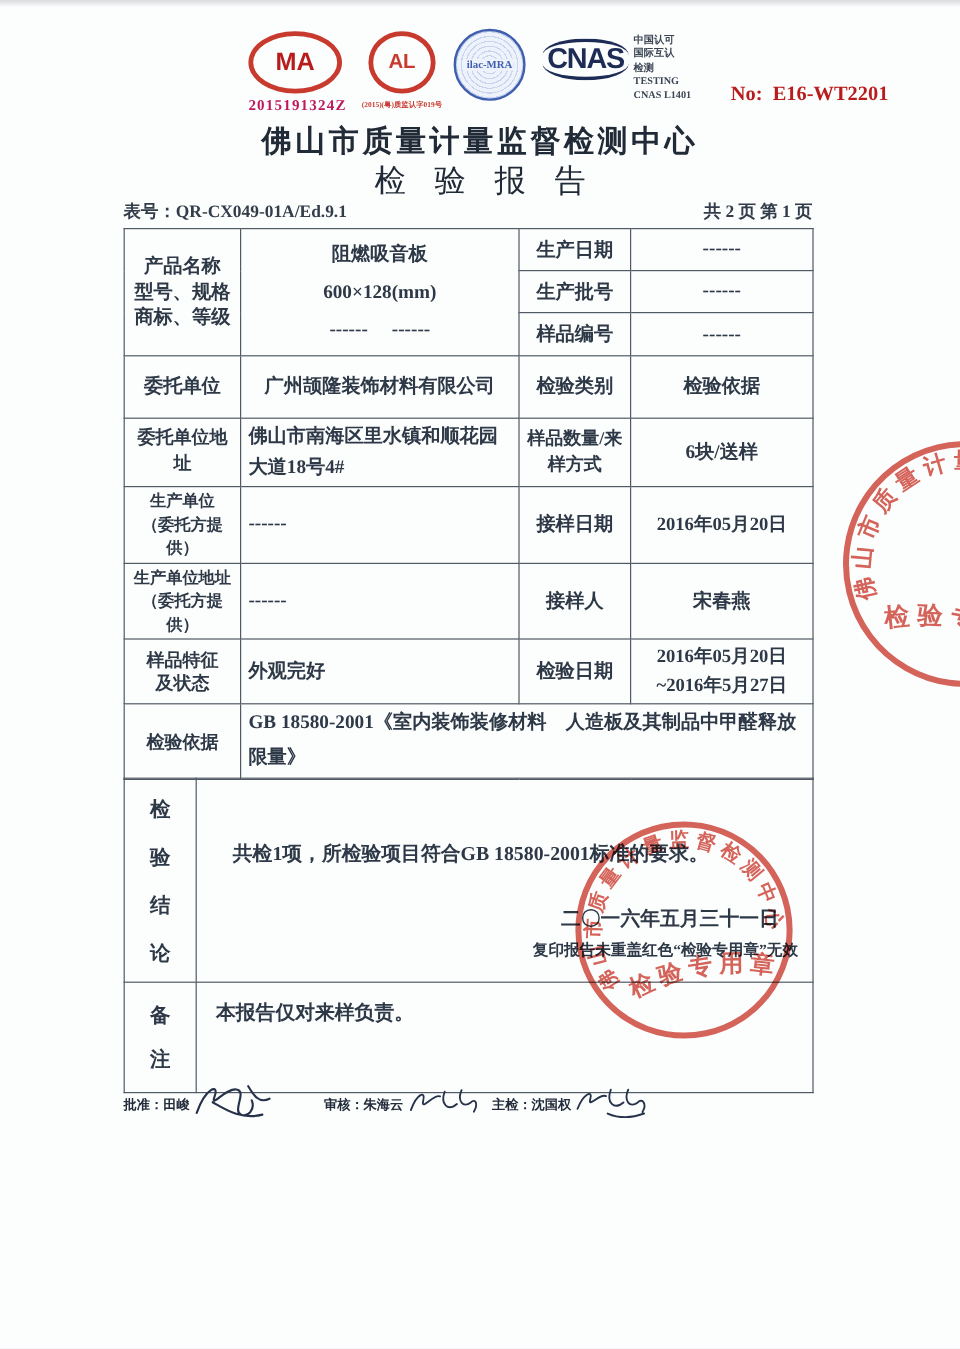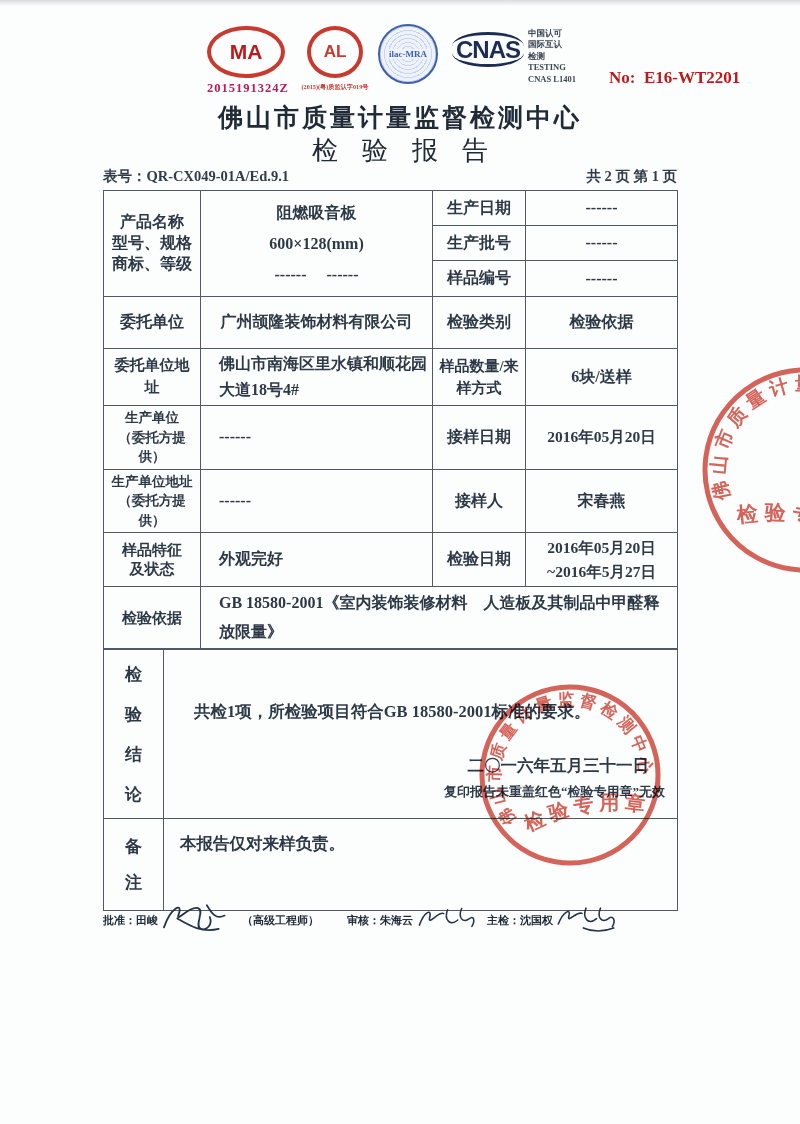--- a/index.html
+++ b/index.html
@@ -38,21 +38,21 @@
         letter-spacing:24px;text-indent:24px;color:#212b38;}
   .form-line{left:103px;top:167px;width:574px;display:flex;justify-content:space-between;
         font-size:14.5px;font-weight:600;color:#323c4a;}
   
   .tables{left:103px;top:190px;width:574px;z-index:2;}
   table{border-collapse:collapse;table-layout:fixed;width:574px;}
   td{border:1.7px solid #515a64;padding:2px 4px;font-weight:700;font-size:16px;
      vertical-align:middle;overflow:hidden;}
   td.lbl{text-align:center;}
   td.val{text-align:center;}
-  td.left{text-align:left;padding-left:18px;}
+  td.left{text-align:left;padding-left:6px;}
   td.small{font-size:13.5px;line-height:1.45;}
   .t2{margin-top:-1.7px;}
   .vlabel{text-align:center;font-size:17px;line-height:40px;padding-top:4px;}
   .vlabel2{text-align:center;font-size:17px;line-height:36px;}
   .concl-cell{position:relative;vertical-align:top;}
   .concl-text{margin:50px 10px 0 26px;font-size:16.5px;}
   .concl-date{margin:32px 24px 0 0;text-align:right;font-size:16.5px;}
   .concl-note{margin:6px 8px 0 0;text-align:right;font-size:13px;}
   .remark-cell{vertical-align:top;}
   .remark-text{margin:12px 0 0 12px;font-size:16.5px;}
@@ -237,21 +237,20 @@
     </g>
   </svg>
 
   <div class="abs signoff">
     <span>批准：</span>
     <span>田峻</span>
     <svg class="sig" width="74" height="42" viewBox="0 0 100 56">
       <path d="M8,38 C18,10 34,4 28,20 C23,34 42,8 54,12 C64,15 48,36 58,40 C66,43 74,34 70,24 M26,26 C40,34 58,46 82,40 M66,8 C72,18 78,28 90,22" fill="none" stroke="#26324a" stroke-width="2.4" stroke-linecap="round"></path>
     </svg>
     <span class="gap"></span>
-    <span>（高级工程师）</span>
     <span class="gap" style="flex-basis:28px;"></span>
     <span>审核：</span>
     <span>朱海云</span>
     <svg class="sig" width="64" height="38" viewBox="0 0 100 56">
       <path d="M10,36 C18,14 30,10 26,24 C23,38 40,14 48,18 M54,12 C48,28 58,38 70,28 M76,10 C70,24 78,34 88,26 C94,20 98,28 92,38" fill="none" stroke="#26324a" stroke-width="2.4" stroke-linecap="round"></path>
     </svg>
     <span class="gap"></span>
     <span>主检：</span>
     <span>沈国权</span>
     <svg class="sig" width="66" height="38" viewBox="0 0 100 56">

